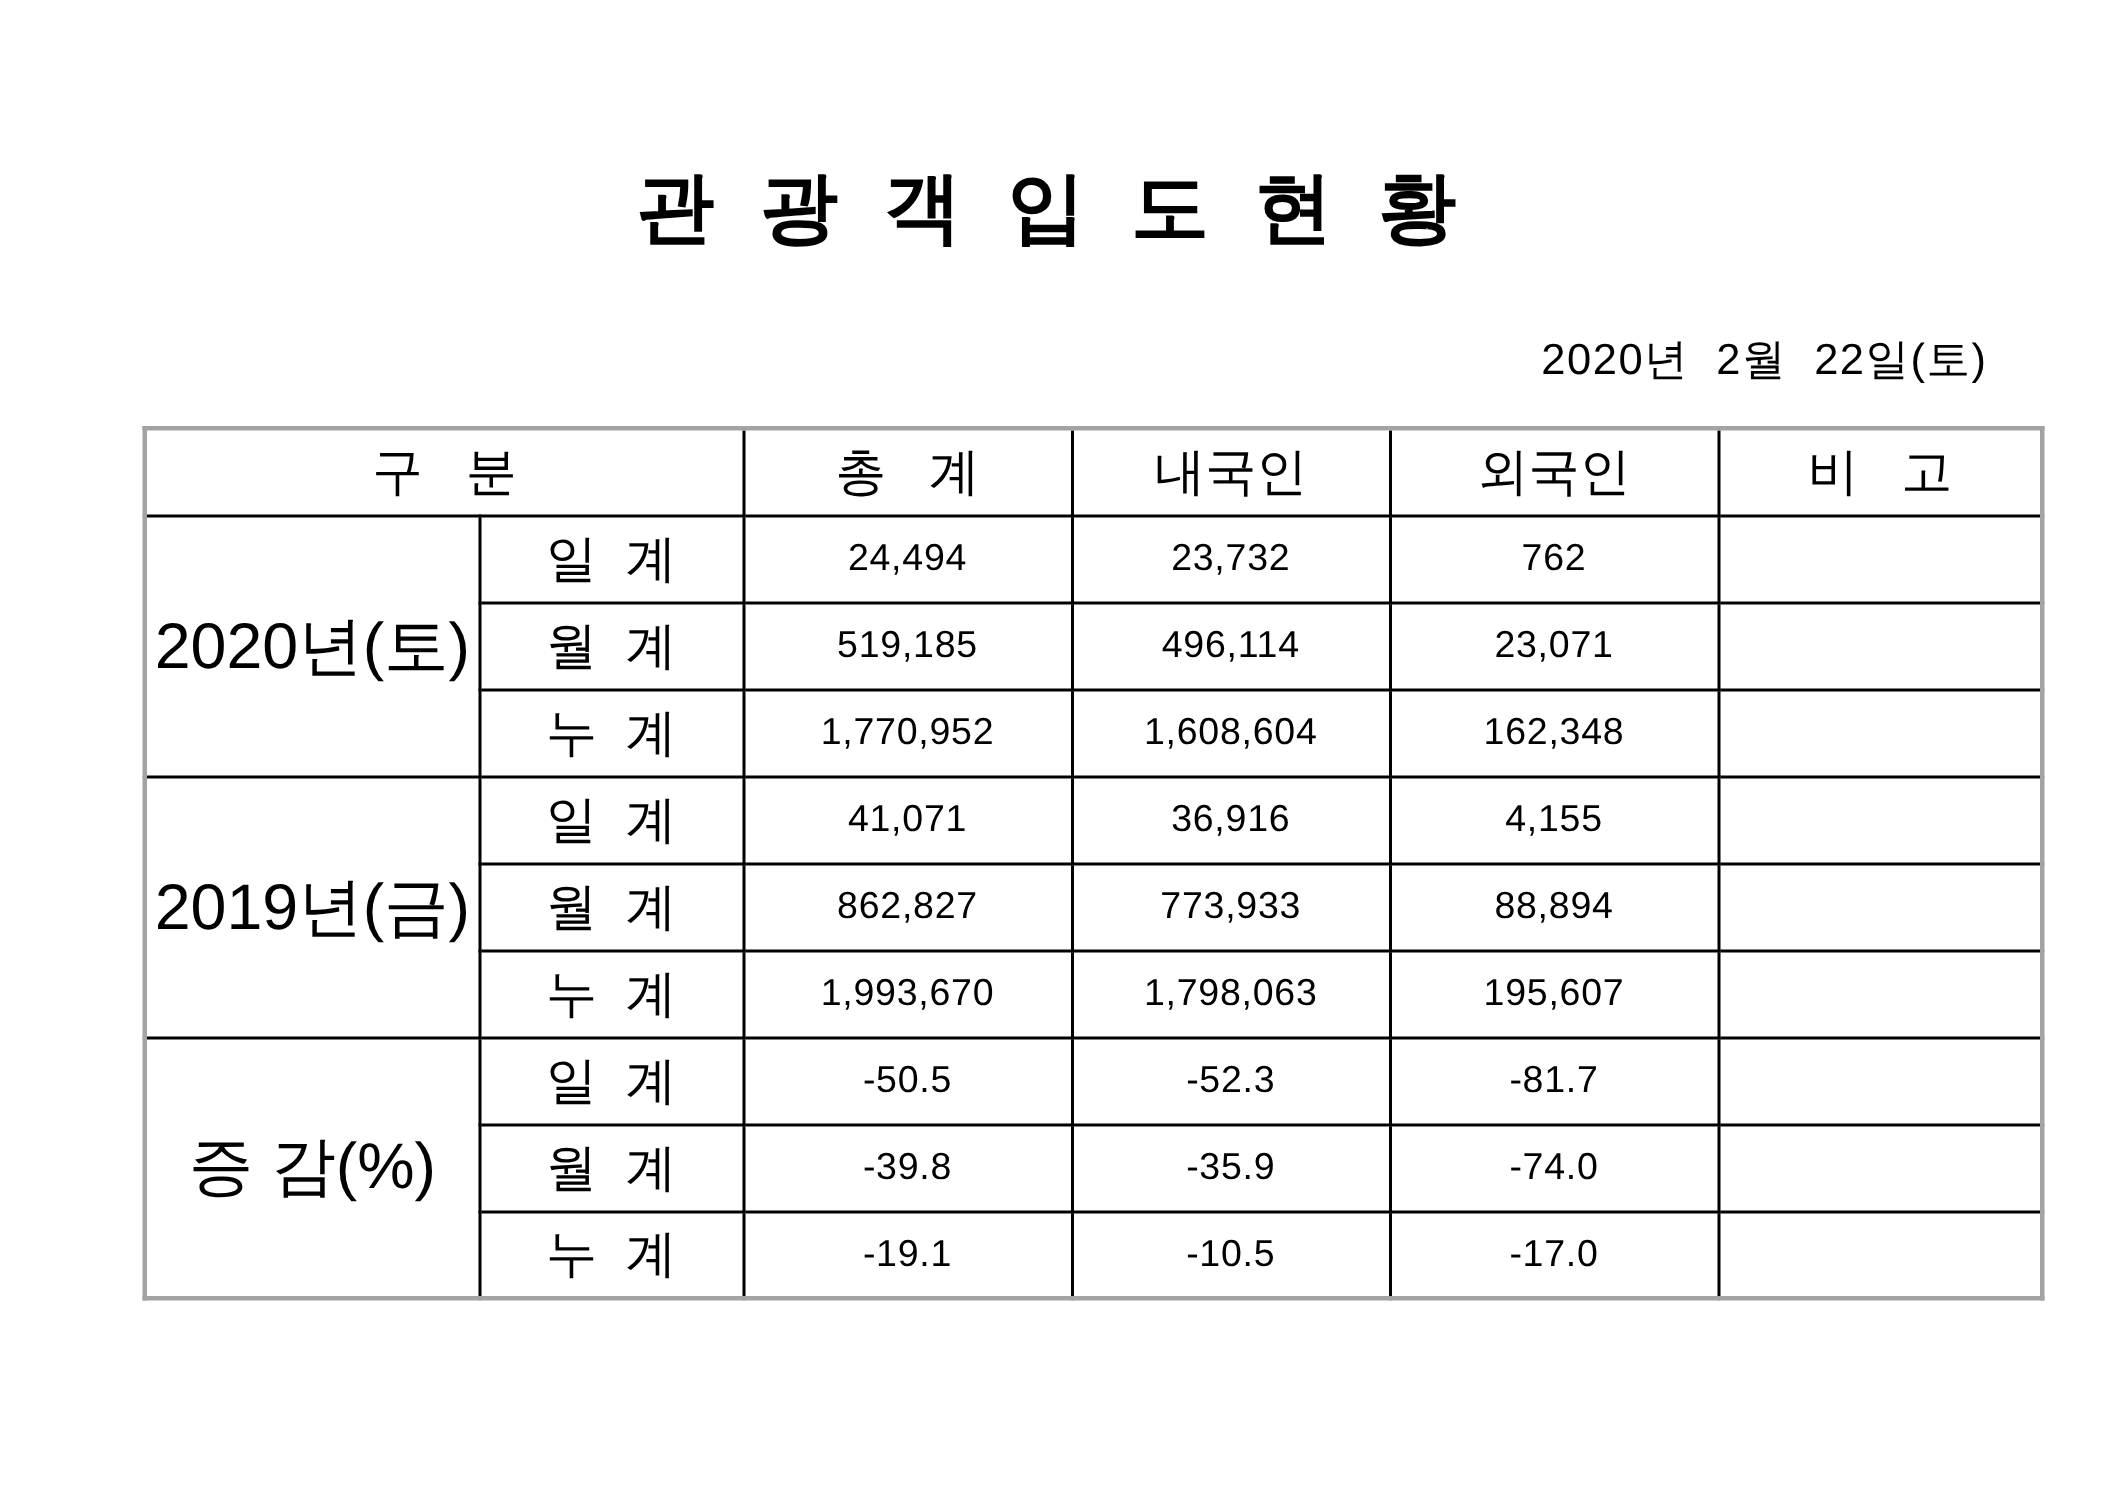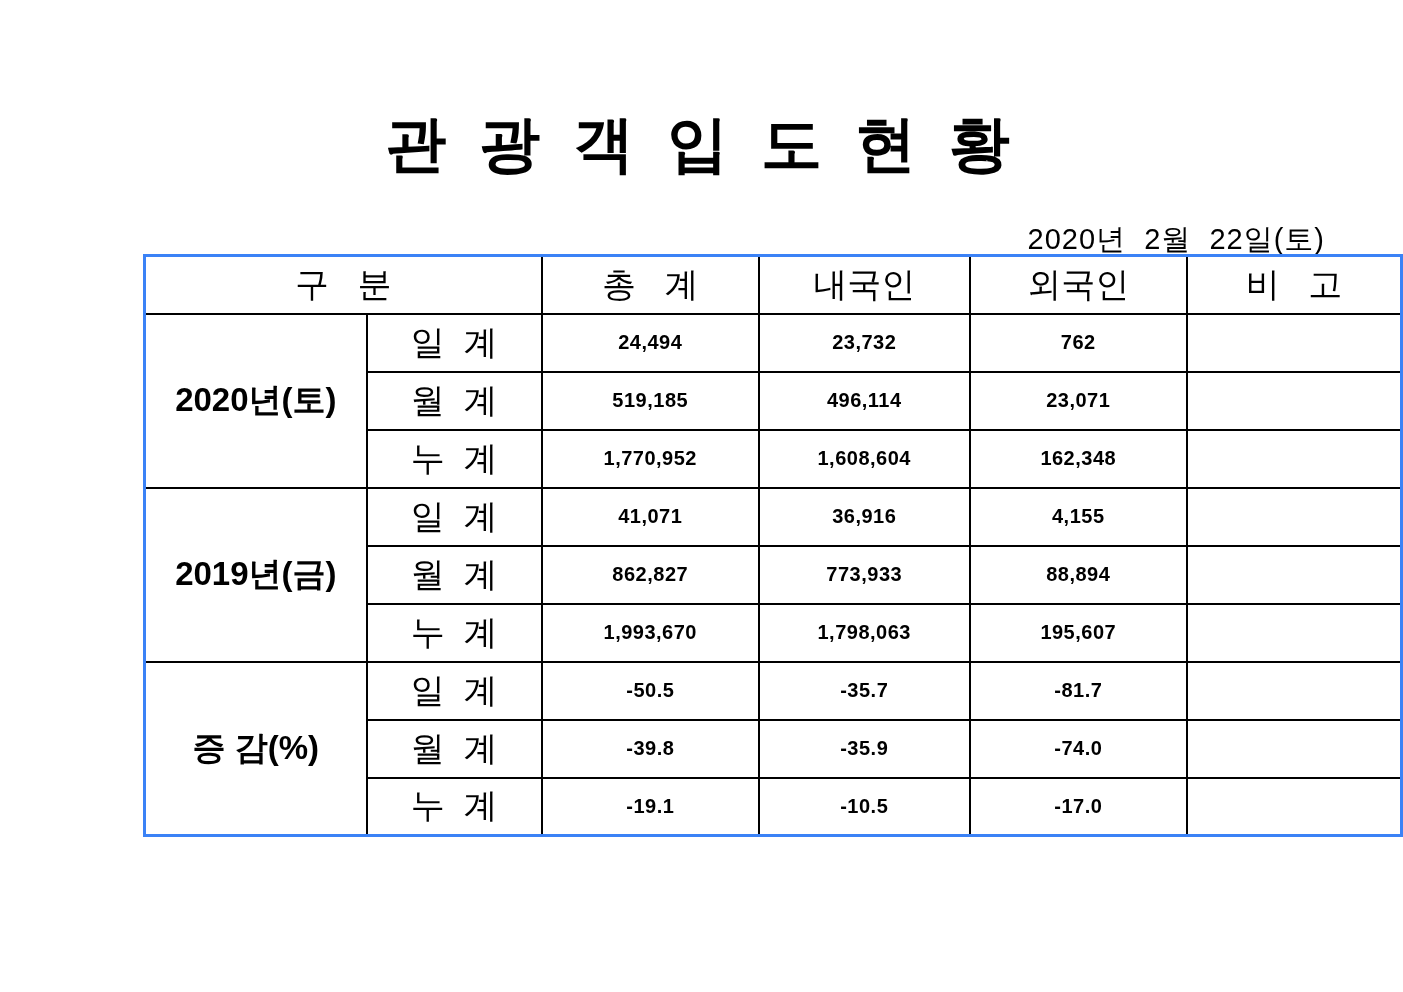--- a/index.html
+++ b/index.html
@@ -11,62 +11,60 @@
     width: 1403px; height: 992px;
     position: relative;
     font-family: "Liberation Sans", sans-serif;
     color: #000000;
   }
   .doc-title {
     position: absolute;
     top: 104px; left: 0;
     width: 100%;
     text-align: center;
-    font-size: 61px;
+    font-size: 52px;
     font-weight: 700;
     letter-spacing: 8px;
     white-space: pre;
   }
   .doc-date {
     position: absolute;
     top: 220px; right: 78px;
     font-size: 29px;
     letter-spacing: 1px;
     white-space: pre;
   }
   table.stats {
     position: absolute;
-    top: 254px; left: 95px;
+    top: 284px; left: 95px;
     border-collapse: collapse;
     table-layout: fixed;
-    border: 3px solid #3b82f6;
-    margin-left: 48px;
+    border: 3px solid #a3a3a3;
   }
   table.stats th, table.stats td {
     border: 2px solid #000;
     text-align: center;
     vertical-align: middle;
     padding: 0;
     height: 58px;
     overflow: hidden;
   }
   .kr {
     font-size: 34px;
     font-weight: 400;
     white-space: pre;
   }
   th.kr { font-weight: 400; }
   .grp {
-    font-size: 33px;
+    font-size: 43px;
     white-space: pre;
-    font-weight: bold;
   }
   .num {
-    font-size: 20px;
-    font-weight: 700;
+    font-size: 25px;
+    font-weight: 400;
     letter-spacing: 0.5px;
   }
   .remarks { }
 </style>
 </head>
 <body>
 
 <div class="doc-title">관 광 객 입 도 현 황</div>
 <div class="doc-date">2020년  2월  22일(토)</div>
 
@@ -131,21 +129,21 @@
       <td class="num">1,993,670</td>
       <td class="num">1,798,063</td>
       <td class="num">195,607</td>
       <td class="remarks"></td>
     </tr>
 
     <tr>
       <td class="grp" rowspan="3">증 감(%)</td>
       <td class="kr">일  계</td>
       <td class="num">-50.5</td>
-      <td class="num">-35.7</td>
+      <td class="num">-52.3</td>
       <td class="num">-81.7</td>
       <td class="remarks"></td>
     </tr>
     <tr>
       <td class="kr">월  계</td>
       <td class="num">-39.8</td>
       <td class="num">-35.9</td>
       <td class="num">-74.0</td>
       <td class="remarks"></td>
     </tr>

